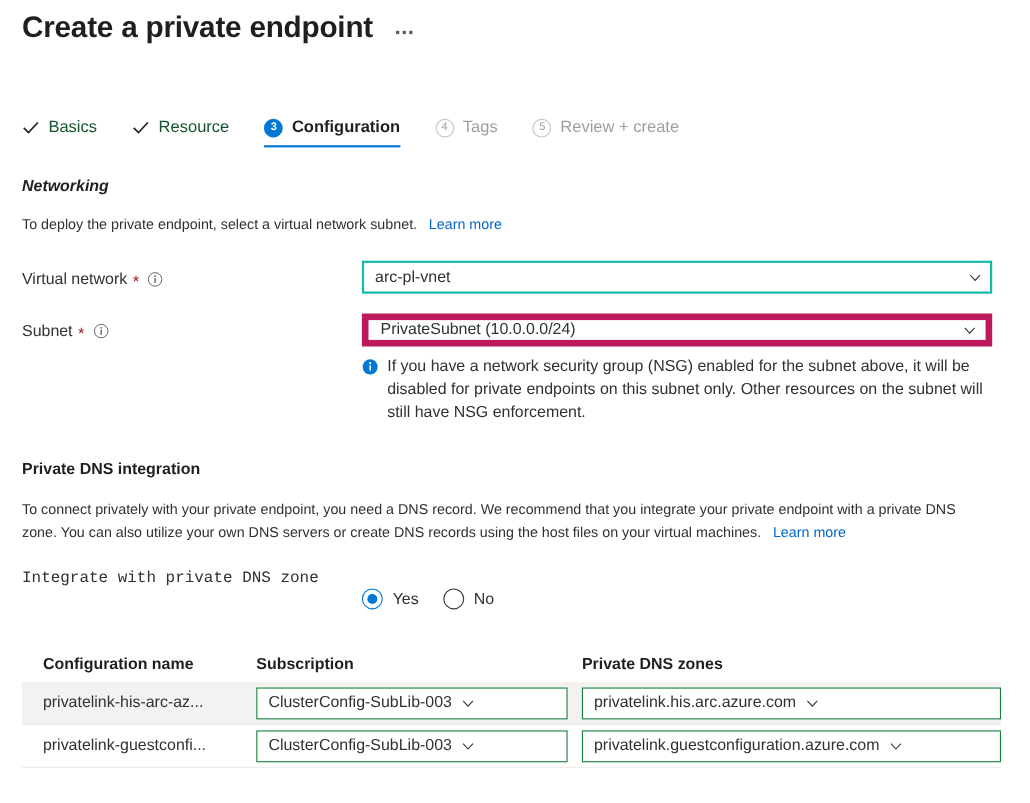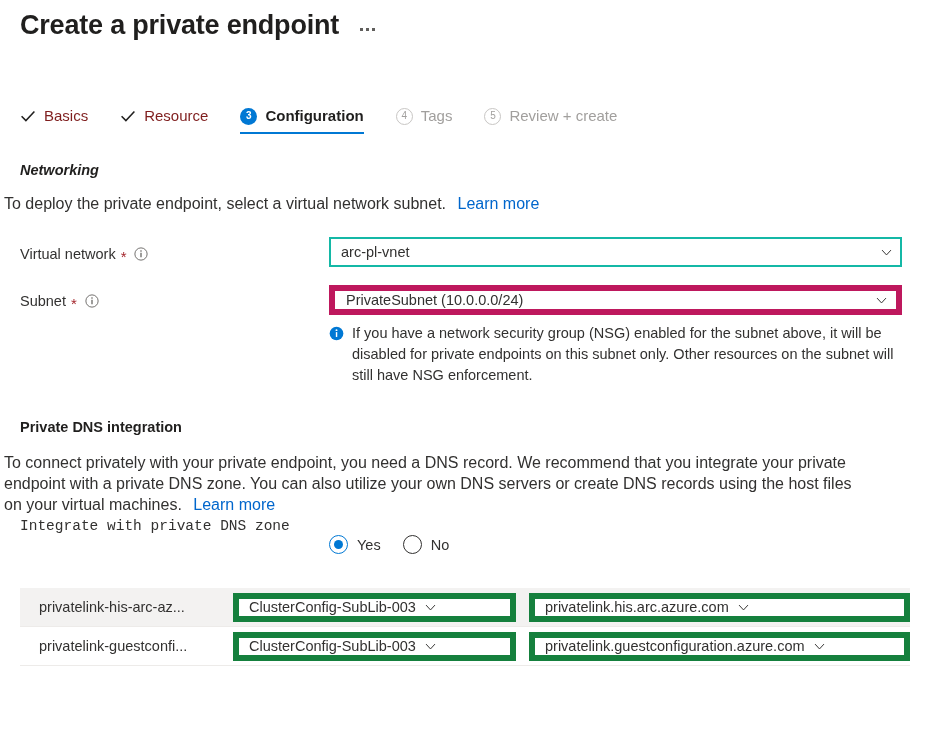--- a/index.html
+++ b/index.html
@@ -65,21 +65,21 @@
     margin-right: 16px;
     cursor: pointer;
     position: relative;
     white-space: nowrap;
   }
   .tab .tab-label {
     font-size: 15px;
     color: #323130;
     line-height: 20px;
   }
-  .tab.done .tab-label { color: #7f1d1d; }
+  .tab.done .tab-label { color: #14532d; }
   .tab.active .tab-label { font-weight: 700; color: #201f1e; }
   .tab.upcoming .tab-label { color: #a19f9d; }
 
   .tab.active::after {
     content: "";
     position: absolute;
     left: 0;
     right: 16px;
     bottom: 3px;
     height: 2.5px;
@@ -118,22 +118,22 @@
   .section-title {
     position: absolute;
     left: 20px;
     font-size: 14.5px;
     font-weight: 700;
     color: #201f1e;
     line-height: 20px;
   }
   .section-para {
     position: absolute;
-    left: 4px;
-    font-size: 16px;
+    left: 20px;
+    font-size: 13px;
     color: #323130;
     line-height: 21px;
   }
   .link {
     color: #0066cc;
     cursor: pointer;
     text-decoration: none;
   }
 
   
@@ -294,21 +294,21 @@
   }
   .cell-ctl {
     display: flex;
     align-items: center;
   }
   .cell-ctl.sub  { width: 296px; flex: 0 0 296px; }
   .cell-ctl.zone { flex: 1 1 auto; }
   .inline-dd {
     box-sizing: border-box;
     background: #ffffff;
-    border: 6px solid #15803d;
+    border: 1px solid #15803d;
     height: 29px;
     display: flex;
     align-items: center;
     padding: 0 8px 0 10px;
     font-size: 14.5px;
     color: #323130;
     cursor: pointer;
     white-space: nowrap;
     overflow: hidden;
   }
@@ -425,20 +425,25 @@
     <span>Yes</span>
   </div>
   <div class="radio-opt">
     <span class="radio-circle"></span>
     <span>No</span>
   </div>
 </div>
 
 <div class="dns-table">
 
+  <div class="tbl-head">
+    <div class="col-name">Configuration name</div>
+    <div class="col-sub">Subscription</div>
+    <div class="col-zone">Private DNS zones</div>
+  </div>
 
   <div class="tbl-row alt">
     <div class="cell-name">privatelink-his-arc-az...</div>
     <div class="cell-ctl sub">
       <div class="inline-dd sub">
         <span class="dd-text">ClusterConfig-SubLib-003</span>
         <svg class="chev" viewBox="0 0 16 16">
           <path d="M2.5 5 L8 11 L13.5 5" fill="none" stroke="#323130" stroke-width="1.2"></path>
         </svg>
       </div>

